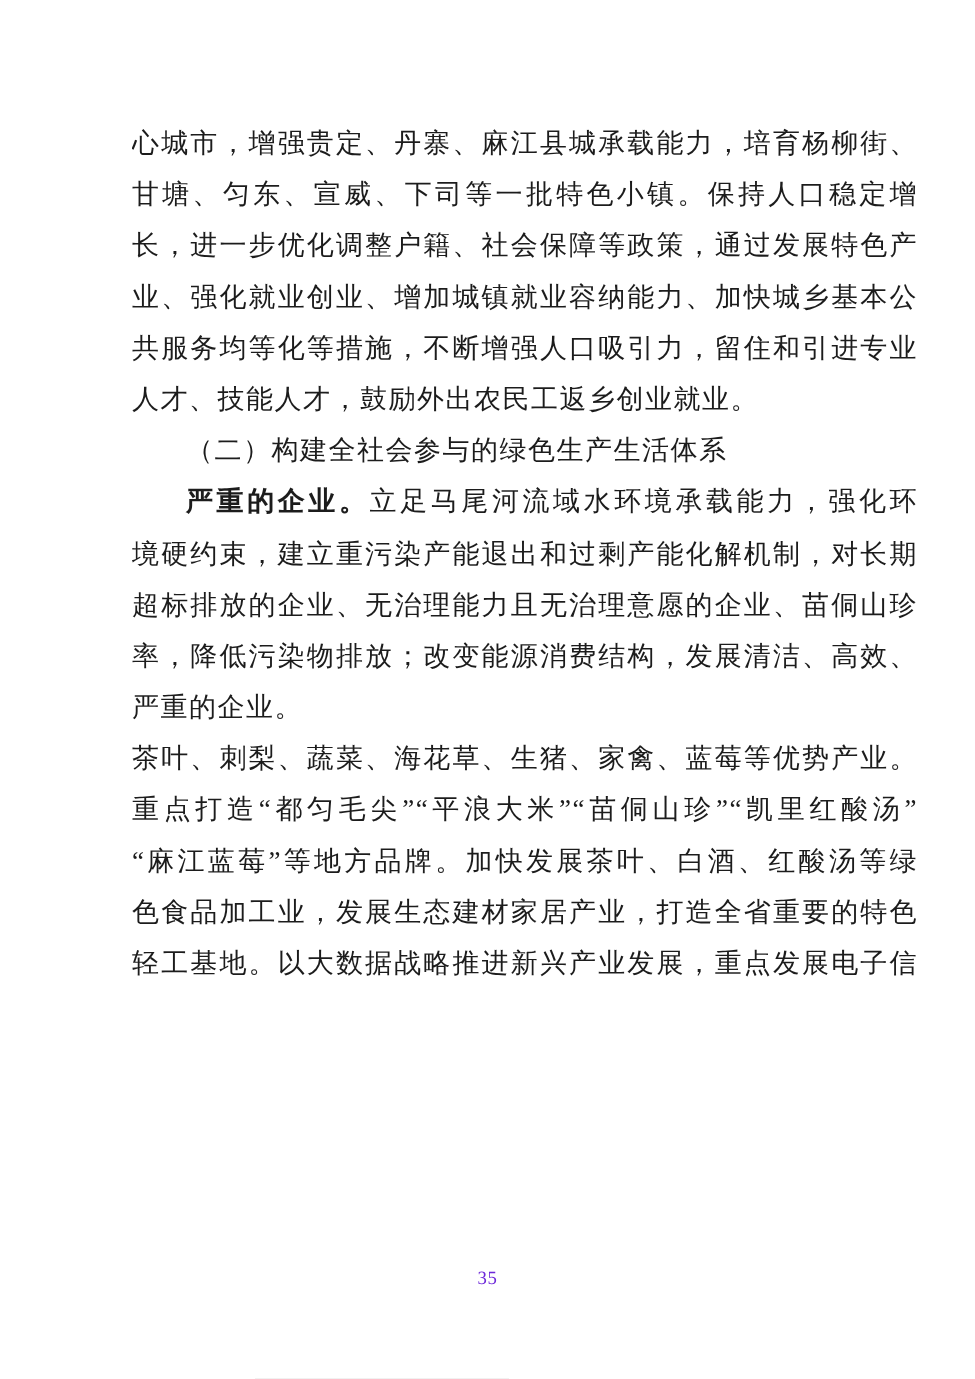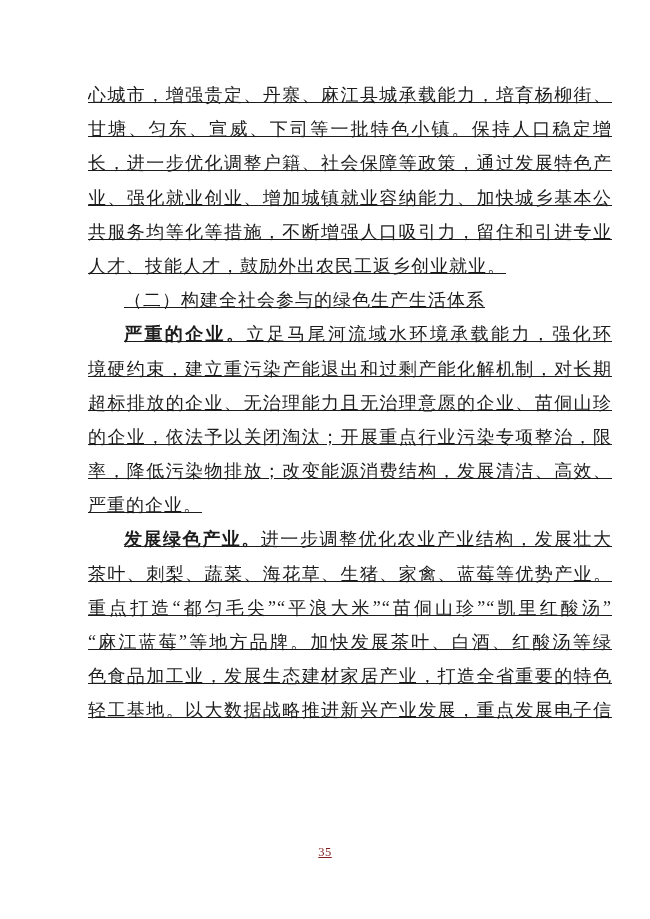--- a/index.html
+++ b/index.html
@@ -1,15 +1,15 @@
 <!DOCTYPE html>
 <html><head>
 <meta charset="utf-8">
 <style>
-  * { margin: 0; padding: 0; box-sizing: border-box; text-decoration: underline; }
+  * { margin: 0; padding: 0; box-sizing: border-box; }
   html, body { background: #e8e8e8; }
   .page {
     position: relative;
     width: 650px;
     height: 919px;
     margin: 0 auto;
     background: #ffffff;
     overflow: hidden;
     font-family: "Liberation Serif", "DejaVu Serif", serif;
     color: #1c1c1c;
@@ -44,43 +44,41 @@
     font-weight: 500;
   }
   .page-footer {
     position: absolute;
     left: 0;
     top: 845px;
     width: 100%;
     text-align: center;
     font-size: 12.5px;
     letter-spacing: 0.5px;
-    color: #7f1d1d;
+    color: #6d28d9;
     font-family: "Liberation Serif", "DejaVu Serif", serif;
   }
 </style>
 </head>
 <body>
 
 <div class="page">
   <div class="doc-body" id="doc-body">
       <div class="line j">心城市，增强贵定、丹寨、麻江县城承载能力，培育杨柳街、</div>
       <div class="line j">甘塘、匀东、宣威、下司等一批特色小镇。保持人口稳定增</div>
       <div class="line j">长，进一步优化调整户籍、社会保障等政策，通过发展特色产</div>
       <div class="line j">业、强化就业创业、增加城镇就业容纳能力、加快城乡基本公</div>
       <div class="line j">共服务均等化等措施，不断增强人口吸引力，留住和引进专业</div>
       <div class="line">人才、技能人才，鼓励外出农民工返乡创业就业。</div>
       <div class="line heading indent">（二）构建全社会参与的绿色生产生活体系</div>
       <div class="line j indent"><b>严重的企业。</b>立足马尾河流域水环境承载能力，强化环</div>
       <div class="line j">境硬约束，建立重污染产能退出和过剩产能化解机制，对长期</div>
       <div class="line j">超标排放的企业、无治理能力且无治理意愿的企业、苗侗山珍</div>
-      <div class="line j">的企业，依法予以关闭淘汰；开展重点行业污染专项整治，限</div>
       <div class="line j">率，降低污染物排放；改变能源消费结构，发展清洁、高效、</div>
       <div class="line">严重的企业。</div>
-      <div class="line j indent"><b>发展绿色产业。</b>进一步调整优化农业产业结构，发展壮大</div>
       <div class="line j">茶叶、刺梨、蔬菜、海花草、生猪、家禽、蓝莓等优势产业。</div>
       <div class="line j">重点打造“都匀毛尖”“平浪大米”“苗侗山珍”“凯里红酸汤”</div>
       <div class="line j">“麻江蓝莓”等地方品牌。加快发展茶叶、白酒、红酸汤等绿</div>
       <div class="line j">色食品加工业，发展生态建材家居产业，打造全省重要的特色</div>
       <div class="line j">轻工基地。以大数据战略推进新兴产业发展，重点发展电子信</div>
     </div>
   <div class="page-footer">35</div>
 </div>
 
 </body></html>

